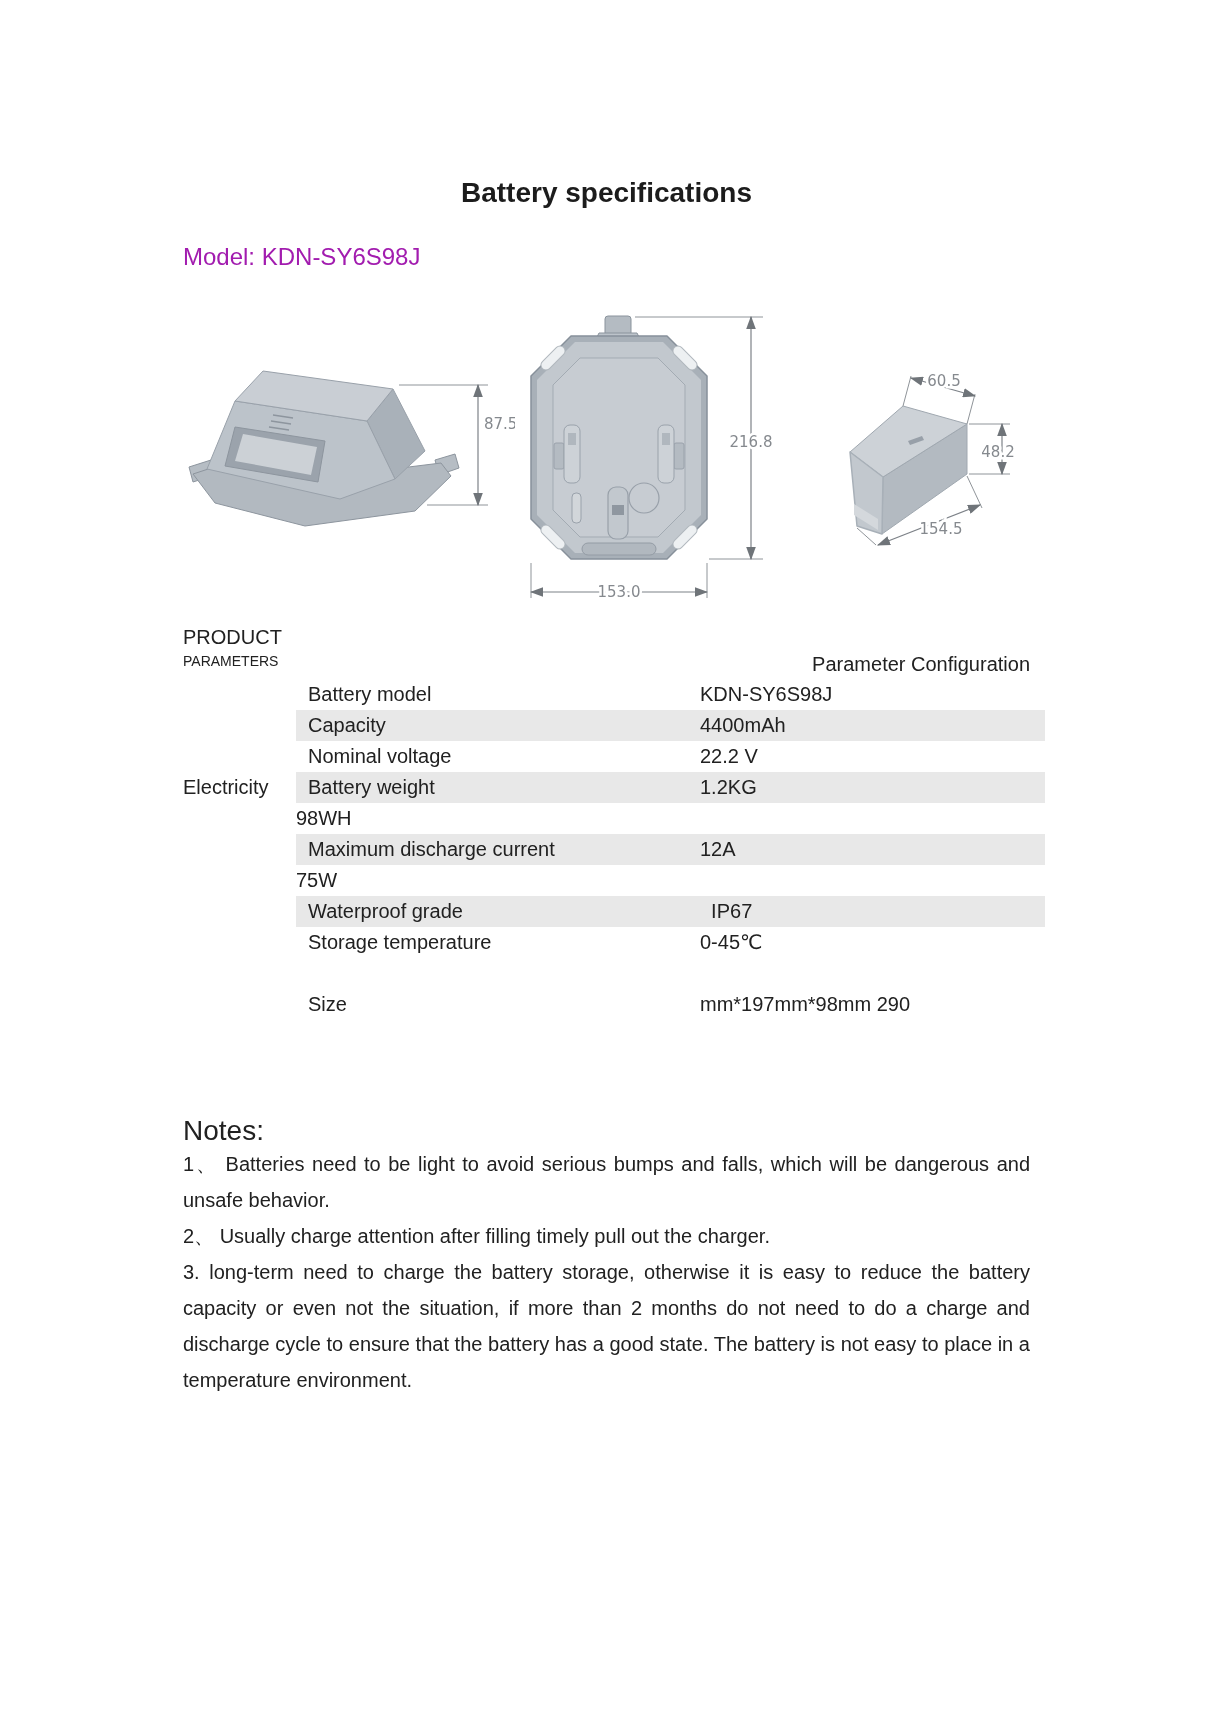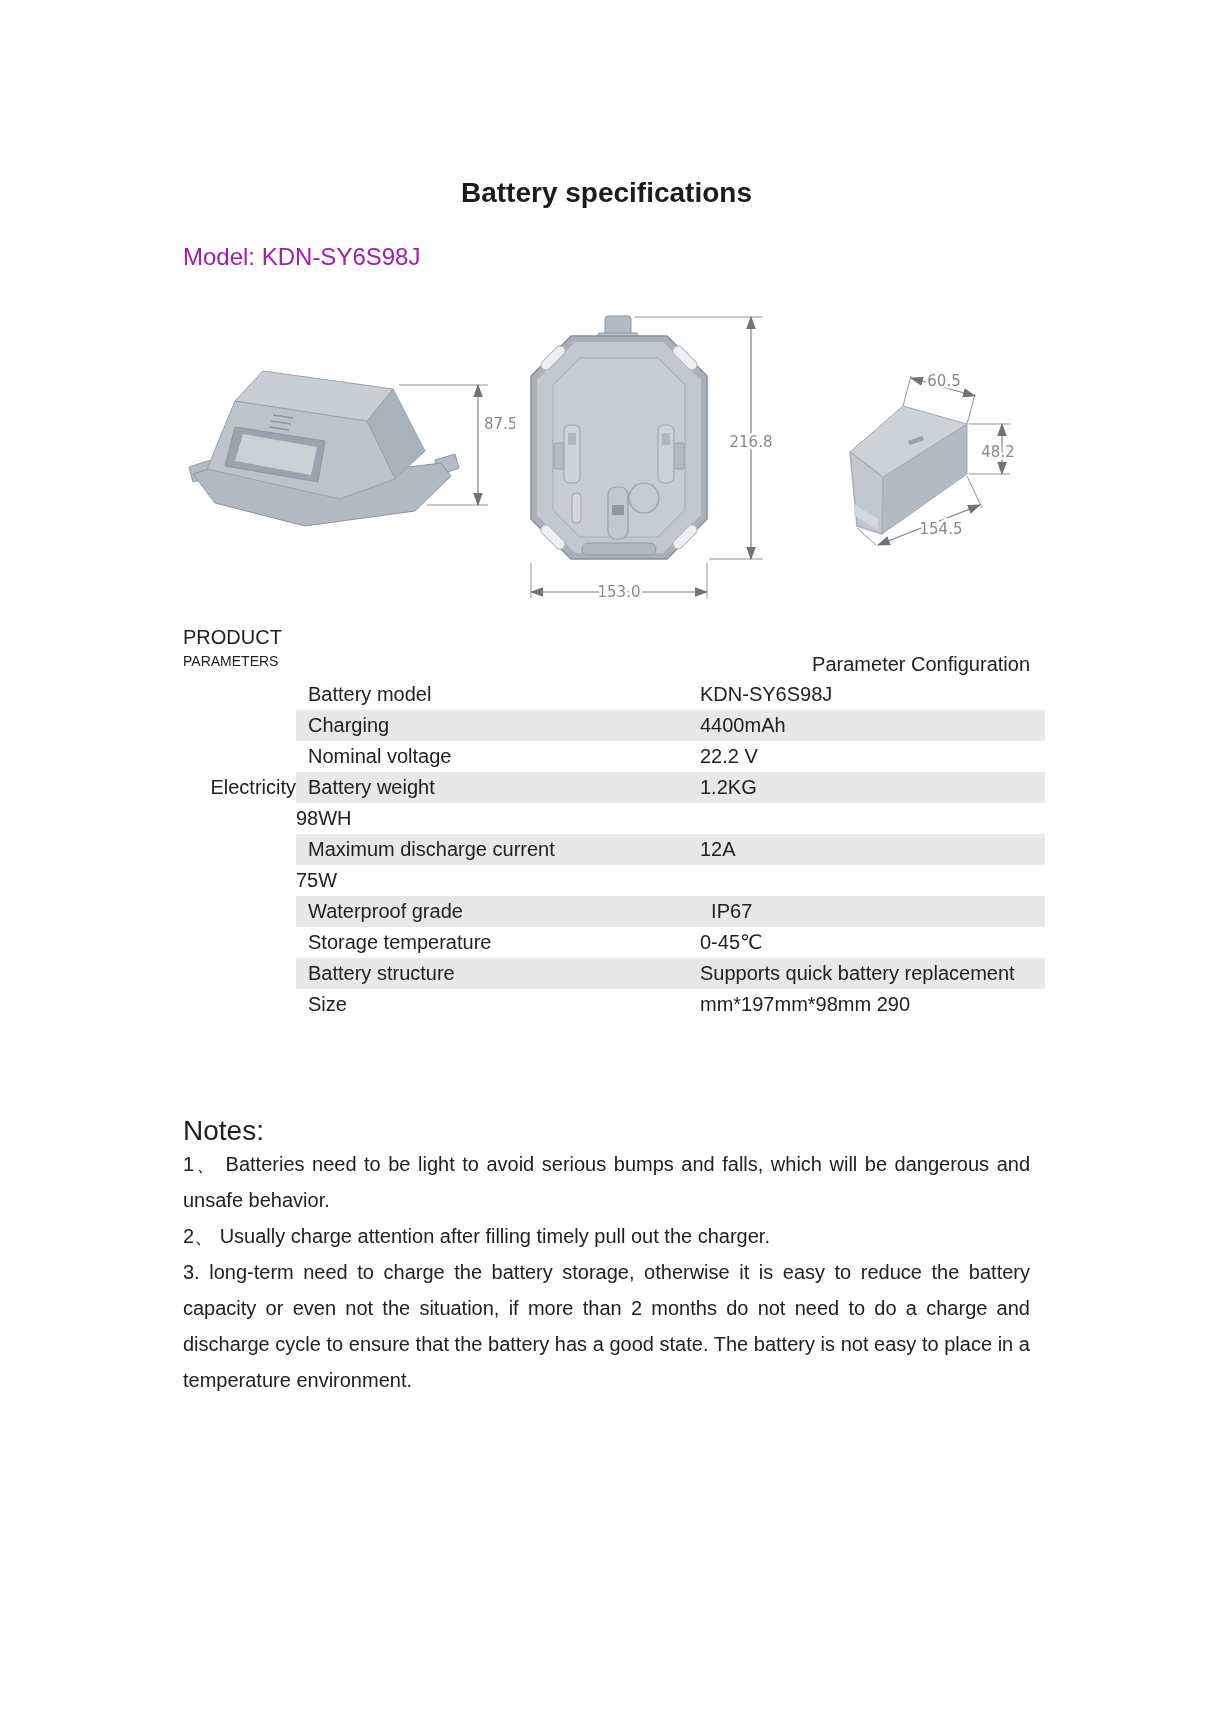--- a/index.html
+++ b/index.html
@@ -20,21 +20,21 @@
              font-family:"DejaVu Sans",sans-serif; }
   .dimline { stroke:#7d8288; stroke-width:1.2; fill:none; }
   .extline { stroke:#8f9499; stroke-width:1; fill:none; }
 
   .prod-line1 { position:absolute; left:183px; top:607px; font-size:20px; }
   .prod-line2 { position:absolute; left:183px; top:634px; font-size:14px; }
   .config-header { position:absolute; right:184px; top:634px; font-size:20px; }
 
   .param-table { position:absolute; left:183px; top:660px; width:862px; }
   .t-row { display:flex; height:31px; line-height:31px; font-size:20px; }
-  .t-group { width:113px; text-align:right; flex:0 0 113px; }
+  .t-group { width:113px; text-align:left; flex:0 0 113px; }
   .t-band { flex:1; display:flex; }
   .t-row:nth-child(even) .t-band { background:#e8e8e8; }
   .t-name { flex:0 0 404px; padding-left:12px; white-space:pre; overflow:hidden; }
   .t-value { flex:1; white-space:pre; overflow:hidden; }
 
   .notes-heading { position:absolute; left:183px; top:1096px; font-size:28px; }
   .notes-body { position:absolute; left:183px; top:1127px; width:847px; font-size:20px;
                 line-height:36px; text-align:justify; }
   .notes-body p { text-align:justify; }
 </style>
@@ -144,21 +144,21 @@
     <div class="t-group"></div>
     <div class="t-band">
       <div class="t-name">Battery model</div>
       <div class="t-value">KDN-SY6S98J</div>
     </div>
   </div>
 
   <div class="t-row">
     <div class="t-group"></div>
     <div class="t-band">
-      <div class="t-name">Charging</div>
+      <div class="t-name">Capacity</div>
       <div class="t-value">4400mAh</div>
     </div>
   </div>
 
   <div class="t-row">
     <div class="t-group"></div>
     <div class="t-band">
       <div class="t-name">Nominal voltage</div>
       <div class="t-value">22.2 V</div>
     </div>
@@ -207,24 +207,20 @@
   <div class="t-row">
     <div class="t-group"></div>
     <div class="t-band">
       <div class="t-name">Storage temperature</div>
       <div class="t-value">0-45℃</div>
     </div>
   </div>
 
   <div class="t-row">
     <div class="t-group"></div>
-    <div class="t-band">
-      <div class="t-name">Battery structure</div>
-      <div class="t-value">Supports quick battery replacement</div>
-    </div>
   </div>
 
   <div class="t-row">
     <div class="t-group"></div>
     <div class="t-band">
       <div class="t-name">Size</div>
       <div class="t-value">mm*197mm*98mm 290</div>
     </div>
   </div>
 </div>

